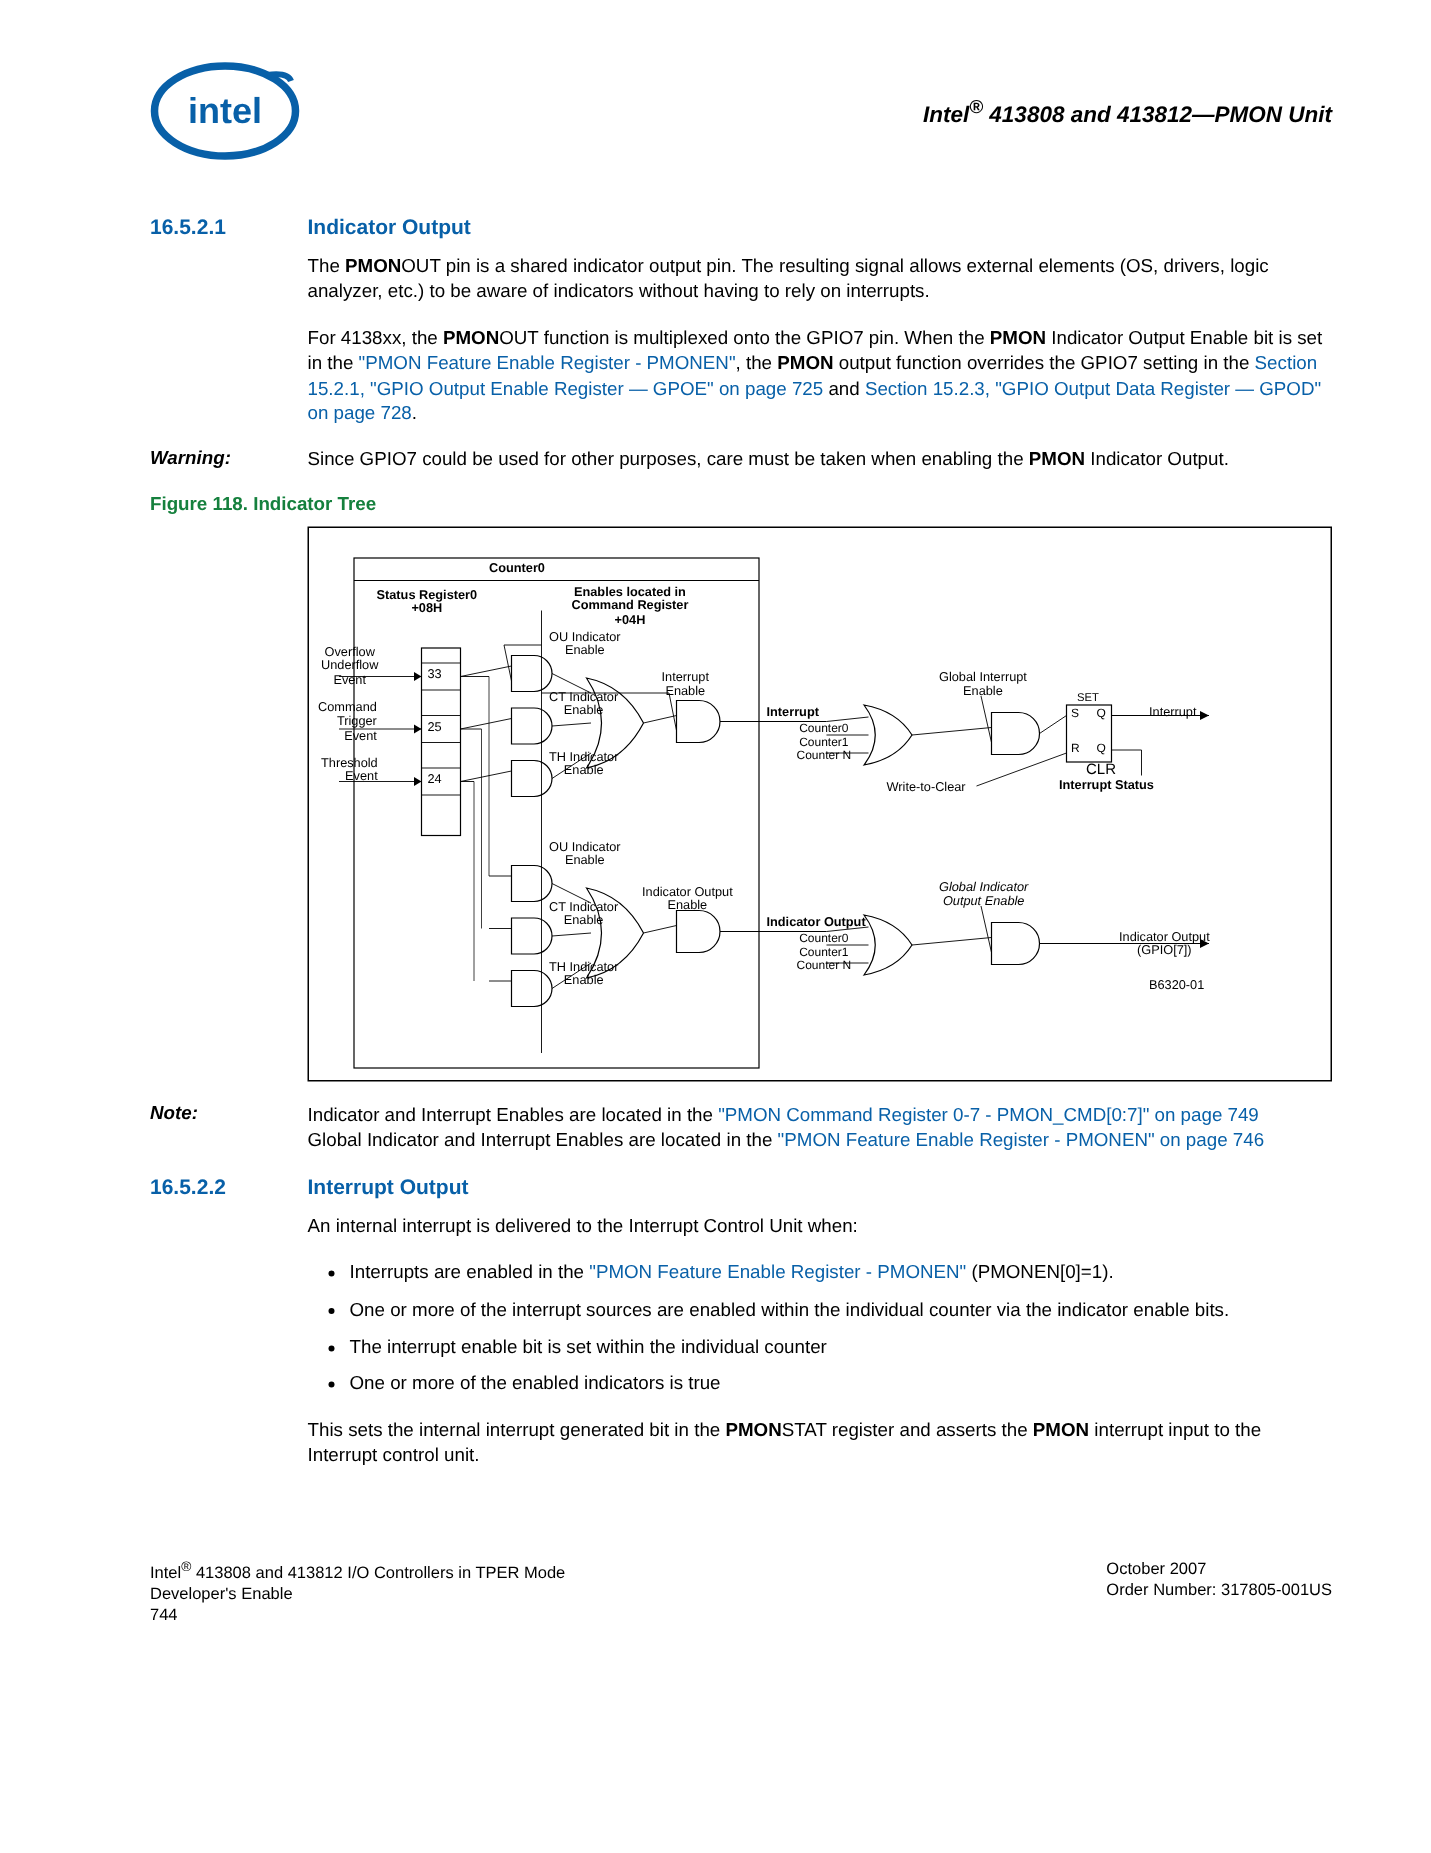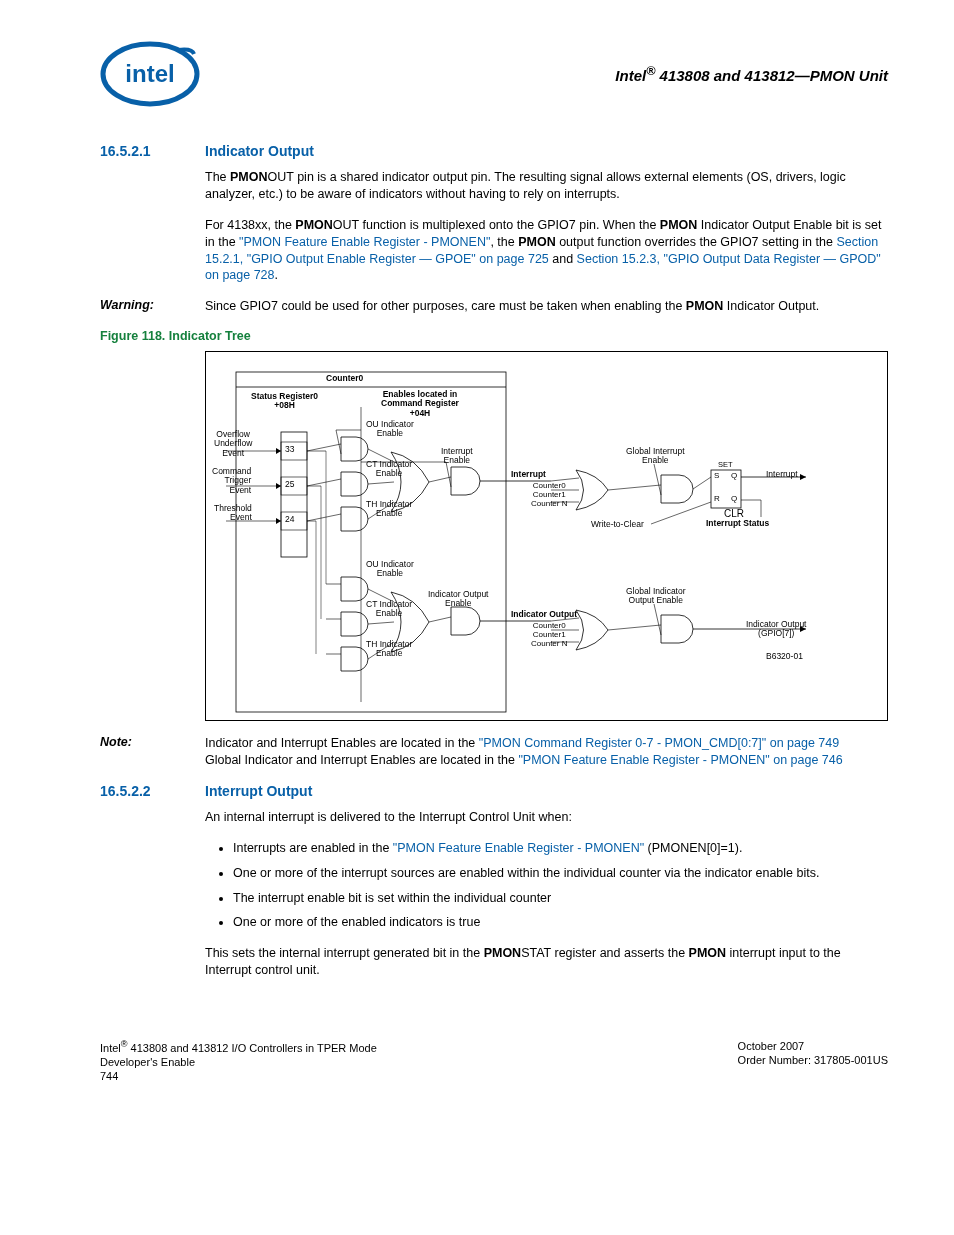--- a/index.html
+++ b/index.html
@@ -282,21 +282,21 @@
     <div class="fig-label" style="left:325px; top:130px; font-size:8px;">Counter0
 Counter1
 Counter N</div>
     <div class="fig-label fig-bold" style="left:305px; top:258px;">Indicator Output</div>
     <div class="fig-label" style="left:325px; top:270px; font-size:8px;">Counter0
 Counter1
 Counter N</div>
 
     <div class="fig-label" style="left:420px; top:95px;">Global Interrupt
 Enable</div>
-    <div class="fig-label" style="left:420px; top:235px;">Global Indicator
+    <div class="fig-label" style="left:420px; top:235px;font-style:italic;">Global Indicator
 Output Enable</div>
     <div class="fig-label" style="left:512px; top:109px; font-size:7.5px;">SET</div>
     <div class="fig-label" style="left:508px; top:120px; font-size:8px;">S</div>
     <div class="fig-label" style="left:525px; top:120px; font-size:8px;">Q</div>
     <div class="fig-label" style="left:508px; top:143px; font-size:8px;">R</div>
     <div class="fig-label" style="left:525px; top:143px; font-size:8px;">Q</div>
     <div class="fig-label" style="left:518px; top:156px; font-size:10px;">CLR</div>
     <div class="fig-label" style="left:560px; top:118px;">Interrupt</div>
     <div class="fig-label fig-bold" style="left:500px; top:167px;">Interrupt Status</div>
     <div class="fig-label" style="left:385px; top:168px;">Write-to-Clear</div>

